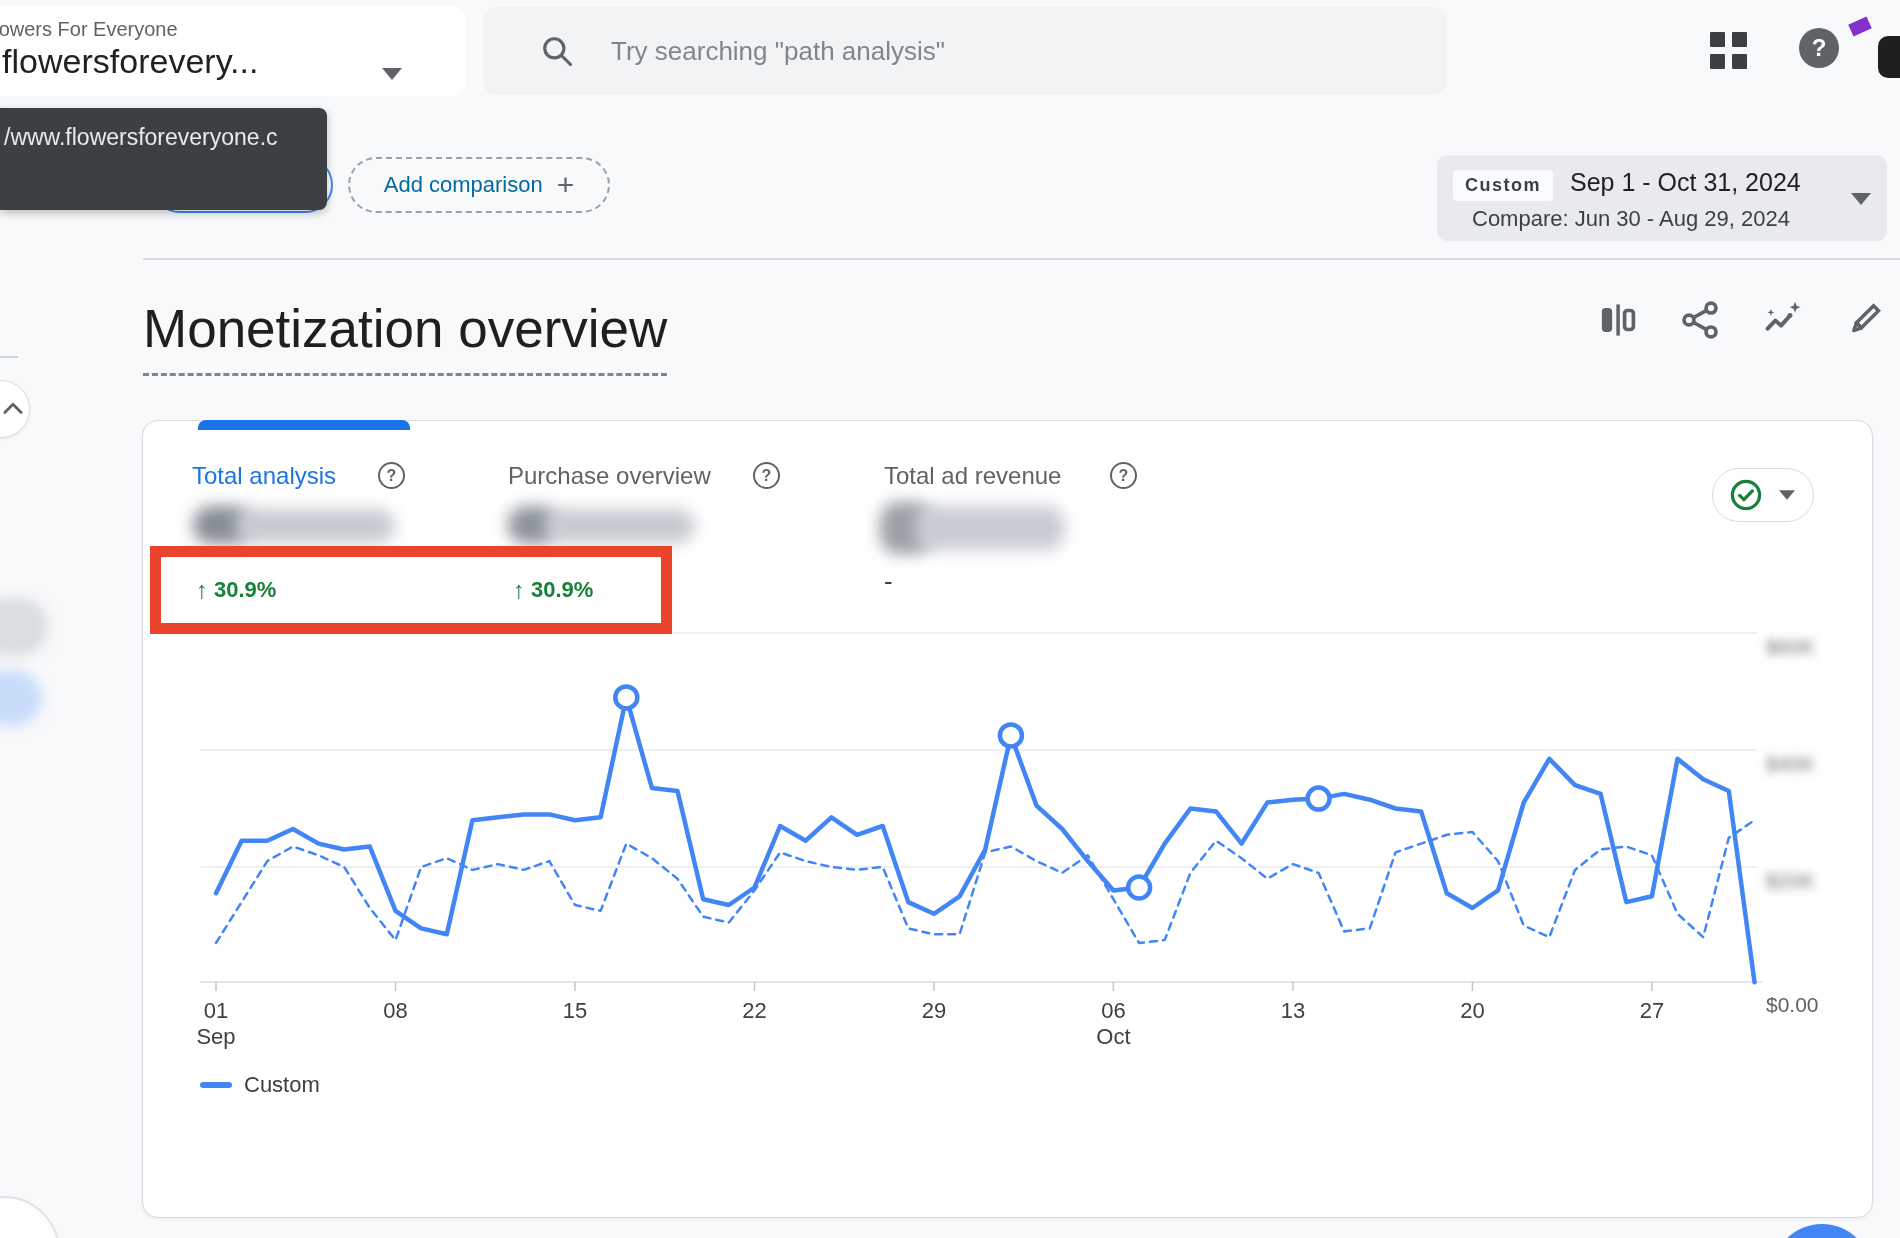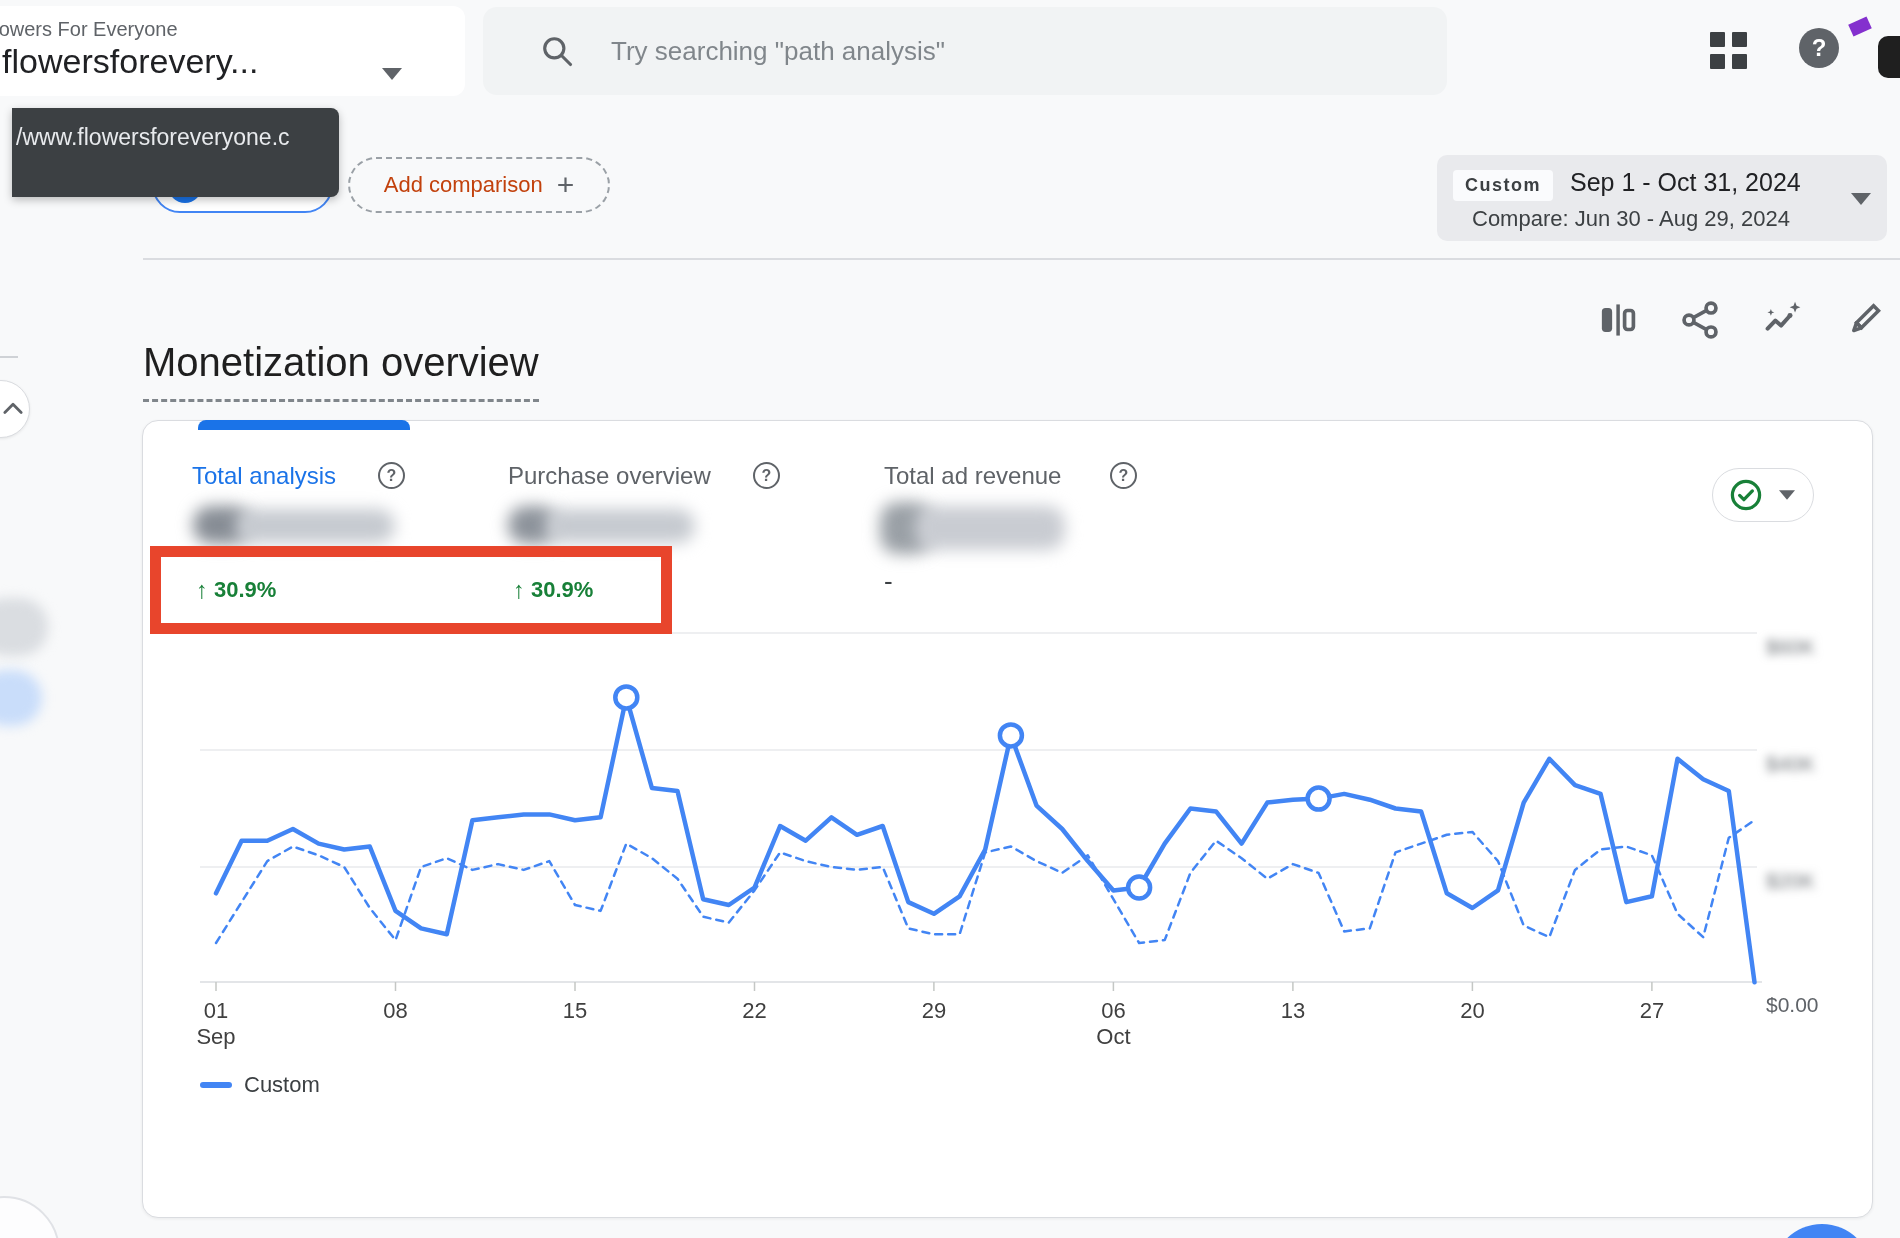--- a/index.html
+++ b/index.html
@@ -20,40 +20,40 @@
   .search-ic{margin:0 34px 0 56px;flex:0 0 auto;}
 
   .apps-btn{left:1702px;top:24px;width:52px;height:52px;display:flex;align-items:center;justify-content:center;cursor:pointer;z-index:3;}
   .apps-grid{display:grid;grid-template-columns:15px 15px;grid-template-rows:15px 15px;gap:7px;}
   .apps-grid span{background:#3c4043;border-radius:1px;}
   .help-btn{left:1799px;top:28px;width:40px;height:40px;border-radius:50%;background:#5f6368;color:#fff;font-size:24px;font-weight:bold;display:flex;align-items:center;justify-content:center;cursor:pointer;z-index:3;}
   .corner-purple{left:1850px;top:20px;width:20px;height:13px;background:#8430ce;transform:rotate(-24deg);z-index:3;}
   .corner-dark{left:1878px;top:36px;width:24px;height:42px;background:#1f1f1f;border-radius:10px 0 0 10px;z-index:3;}
 
   
-  .tooltip{left:0;top:108px;width:327px;height:89px;background:#3c4043;border-radius:0 8px 8px 0;color:#e8eaed;font-size:23px;line-height:32px;padding:13px 10px 10px 4px;z-index:50;box-shadow:0 3px 8px rgba(0,0,0,.25);margin-left:12px;}
+  .tooltip{left:0;top:108px;width:327px;height:102px;background:#3c4043;border-radius:0 8px 8px 0;color:#e8eaed;font-size:23px;line-height:32px;padding:13px 10px 10px 4px;z-index:50;box-shadow:0 3px 8px rgba(0,0,0,.25);}
 
   
   .user-chip{left:152px;top:157px;width:181px;height:56px;border:2px solid #4285f4;border-radius:28px;background:#fff;z-index:4;cursor:pointer;}
   .user-chip .dot{position:absolute;left:14px;top:10px;width:34px;height:34px;border-radius:50%;background:#1a73e8;}
   .add-comp{left:348px;top:157px;width:262px;height:56px;border:2px dashed #9aa0a6;border-radius:28px;display:flex;align-items:center;justify-content:center;gap:14px;cursor:pointer;z-index:3;}
-  .add-comp .lbl{font-size:22px;font-weight:500;color:#c2410c;}
+  .add-comp .lbl{font-size:22px;font-weight:500;color:#0369a1;}
   .add-comp .plus{font-size:30px;color:#5f6368;font-weight:400;line-height:1;}
 
   .datepick{left:1437px;top:155px;width:450px;height:86px;background:#e9eaed;border-radius:10px;z-index:3;cursor:pointer;}
   .datepick .badge{position:absolute;left:16px;top:15px;background:#fafbfd;border-radius:4px;padding:5px 12px;font-size:18px;font-weight:bold;letter-spacing:1.5px;color:#3c4043;}
   .datepick .primary{position:absolute;left:133px;top:13px;font-size:25px;font-weight:500;color:#202124;white-space:nowrap;}
   .datepick .caret2{position:absolute;right:16px;top:38px;}
   .datepick .compare{position:absolute;left:35px;top:51px;font-size:22px;color:#3c4043;white-space:nowrap;}
 
   .divider{left:143px;top:258px;width:1757px;height:2px;background:#dadce0;}
   .mini-dash{left:0;top:356px;width:18px;height:2px;background:#cfd2d6;}
 
   
-  .page-title{left:143px;top:298px;font-size:40px;color:#1f1f1f;padding-bottom:14px;border-bottom:3px dashed #80868b;z-index:3;margin-top:42px;}
+  .page-title{left:143px;top:298px;font-size:53px;color:#1f1f1f;padding-bottom:14px;border-bottom:3px dashed #80868b;z-index:3;}
   .title-icons{left:1592px;top:294px;display:flex;gap:30px;z-index:3;}
   .icon-btn{width:52px;height:52px;display:flex;align-items:center;justify-content:center;cursor:pointer;}
 
   
   .collapse-btn{left:-28px;top:380px;width:58px;height:58px;border-radius:50%;background:#fff;border:1px solid #dadce0;box-shadow:0 1px 3px rgba(0,0,0,.08);z-index:3;cursor:pointer;}
   .blur-chip{border-radius:28px;filter:blur(6px);z-index:2;}
   .chip-grey{left:-22px;top:598px;width:70px;height:58px;background:#dadde1;}
   .chip-blue{left:-22px;top:670px;width:64px;height:56px;background:#c9ddfa;}
   .corner-arc{left:-52px;top:1196px;width:112px;height:112px;border-radius:50%;background:#fdfdfe;border:2px solid #e0e2e6;z-index:2;}
   .fab-blue{left:1772px;top:1224px;width:100px;height:100px;border-radius:50%;background:#4285f4;z-index:20;cursor:pointer;}

